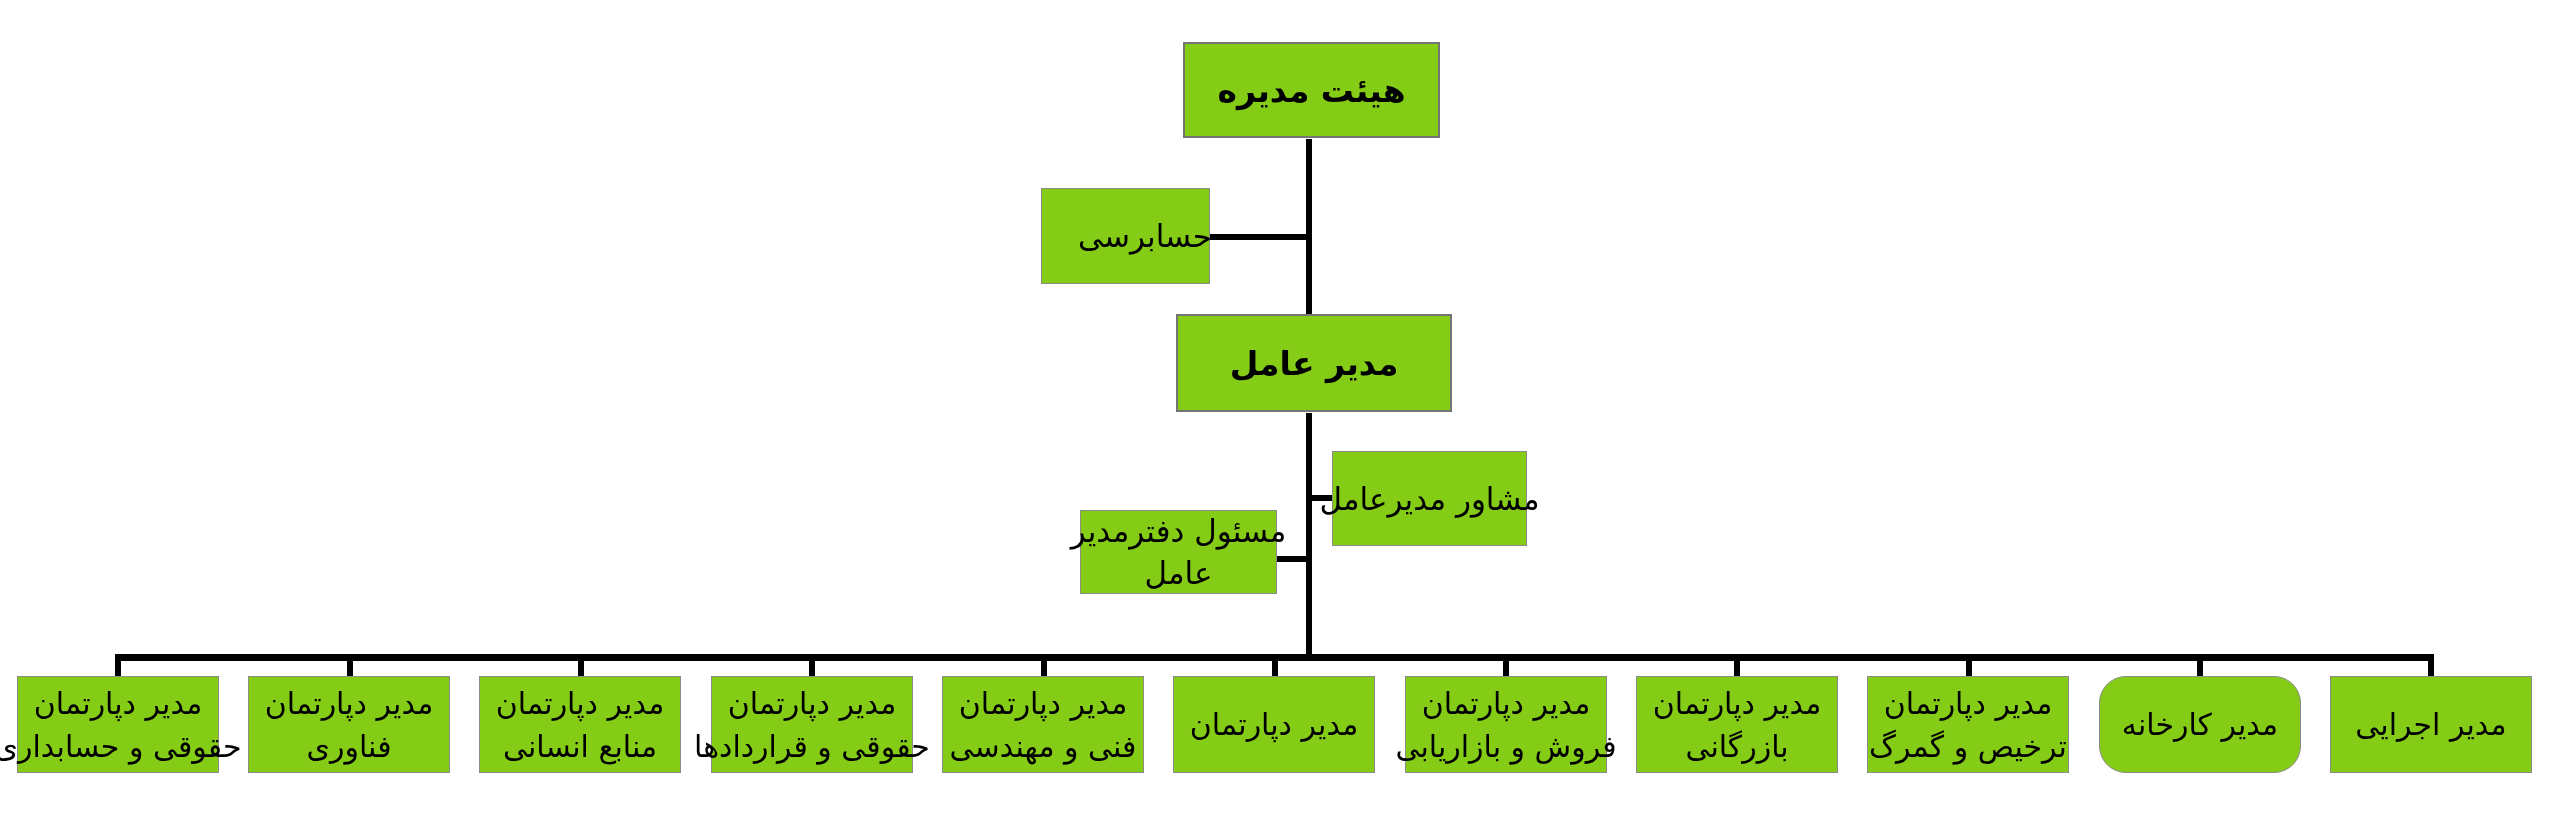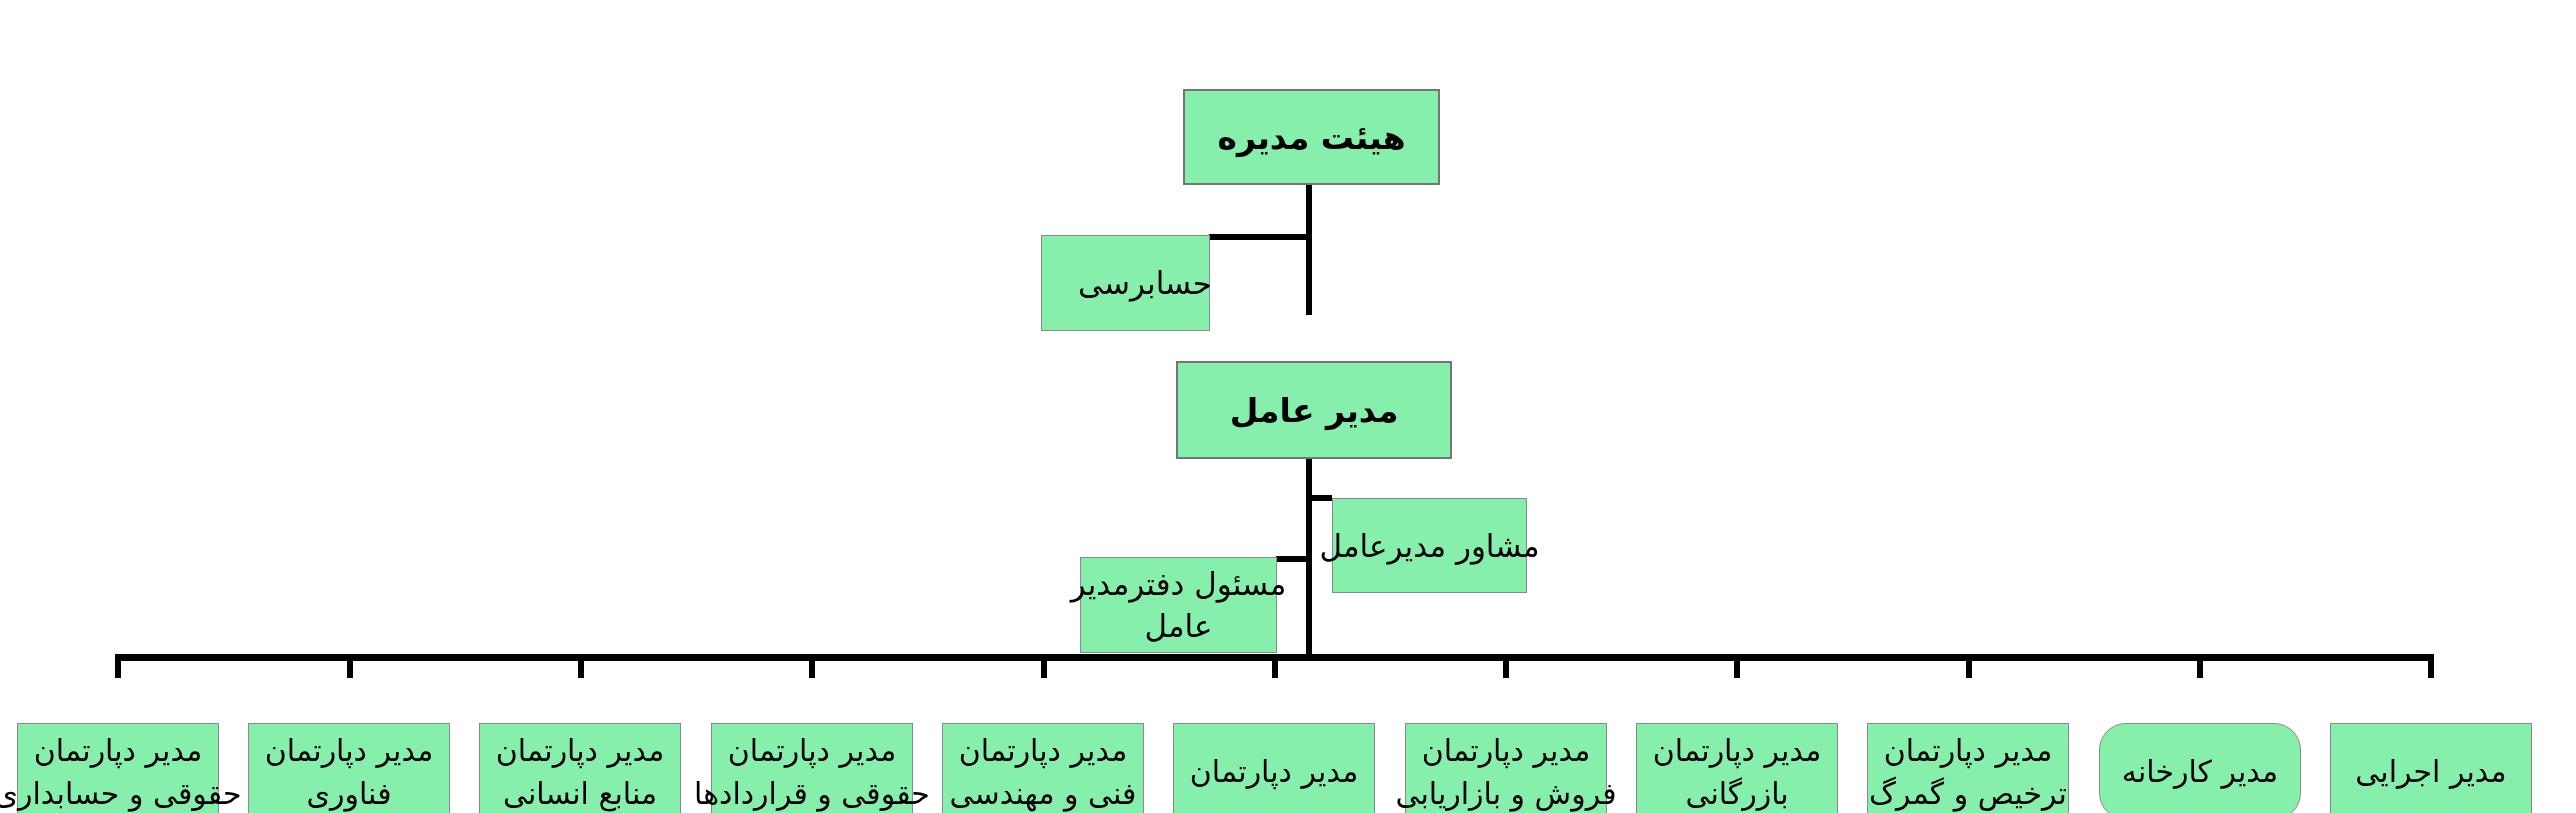--- a/index.html
+++ b/index.html
@@ -14,30 +14,29 @@
   .canvas {
     position: relative;
     width: 2576px;
     height: 813px;
     background: #ffffff;
     overflow: hidden;
     direction: rtl;
   }
   .node {
     position: absolute;
-    background: #86efac;
+    background: #84cc16;
     border: 2.1px solid #757575;
     box-sizing: border-box;
     display: flex;
     flex-direction: column;
     align-items: center;
     justify-content: center;
     text-align: left;
     direction: rtl;
-    margin-top: 47px;
   }
   .node .lbl { display: block; white-space: nowrap; }
   .title-node {
     font-weight: bold;
     font-size: 33px;
   }
   .plain-node {
     font-size: 31px;
     border-width: 1.4px;
     border-color: #8a8a8a;
@@ -78,21 +77,21 @@
   </div>
 
   <div class="node title-node" style="left:1176px; top:314px; width:276px; height:98px;">
     <span class="lbl">مدیر عامل</span>
   </div>
 
   <div class="node plain-node" style="left:1332px; top:451px; width:195px; height:95px;">
     <span class="lbl">مشاور مدیرعامل</span>
   </div>
 
-  <div class="node plain-node two-line" style="left:1080px; top:510px; width:197px; height:96px;">
+  <div class="node plain-node two-line" style="left:1080px; top:510px; width:197px; height:84px;">
     <span class="lbl">مسئول دفترمدیر</span>
     <span class="lbl">عامل</span>
   </div>
 
   <div></div>
 
 <div class="conn" style="left: 115px; top: 658px; width: 6.3px; height: 19.7px;"></div>
     <div class="node dept-node" style="left: 17px;">
       <span class="lbl">مدیر دپارتمان</span>
       <span class="lbl">حقوقی و حسابداری</span>

